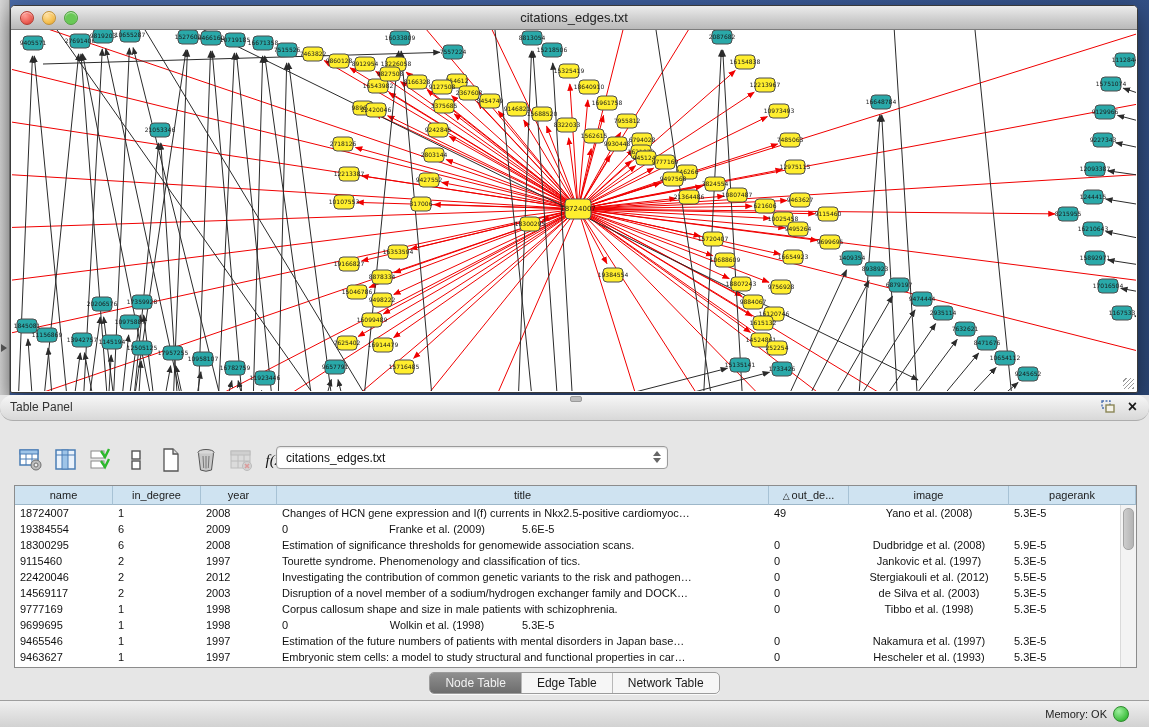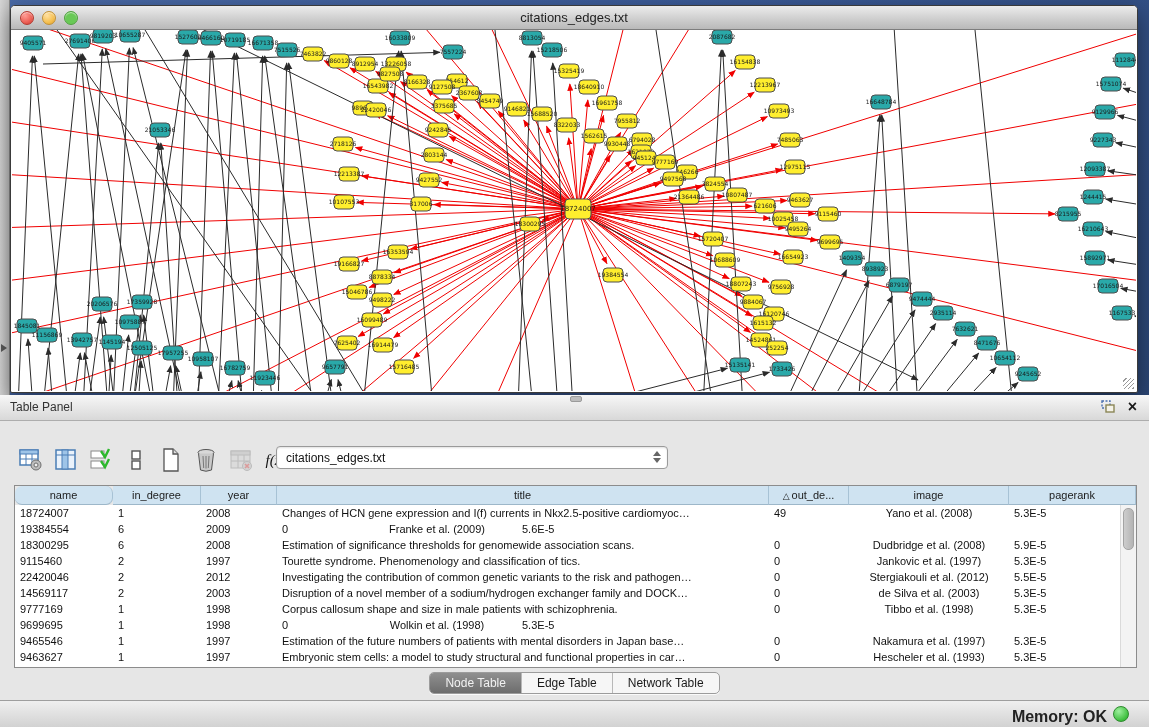--- a/index.html
+++ b/index.html
@@ -23,21 +23,21 @@
   .light.min{background:radial-gradient(circle at 35% 30%,#ffe0a0,#f5bf4f 60%,#d99e2b);border:1px solid #c29136;}
   .light.zoom{background:radial-gradient(circle at 35% 30%,#b6eea5,#69c956 60%,#3f9e33;);border:1px solid #53a043;background-color:#69c956;}
   .win-title{position:absolute;left:0;right:0;top:4px;text-align:center;font-size:13px;color:#222;}
   .net-canvas{position:absolute;left:1px;top:24px;width:1124px;height:361px;background:#fff;}
   .net-canvas svg{display:block;overflow:hidden;}
   .resize-grip{position:absolute;right:2px;bottom:2px;width:11px;height:11px;
     background:repeating-linear-gradient(135deg,transparent 0 2px,#9a9a9a 2px 3px);}
   
   .table-panel{position:absolute;left:0;top:395px;width:1149px;height:332px;background:#e6e6e6;}
   .panel-header{position:absolute;left:0;top:0;right:0;height:25px;
-    background:linear-gradient(#f7f7f7,#d8d8d8);border-bottom:1px solid #adadad;}
+    background:linear-gradient(#f7f7f7,#d8d8d8);border-bottom:1px solid #adadad;border-radius:13px;}
   .panel-title{position:absolute;left:10px;top:5px;font-size:12px;color:#333;}
   .splitter-dot{position:absolute;left:570px;top:1px;width:10px;height:4px;border-radius:2px;
     background:#bdbdbd;border:1px solid #9b9b9b;}
   .panel-hdr-icons{position:absolute;right:12px;top:3px;display:flex;gap:12px;align-items:center;}
   .float-ic svg{display:block;}
   .close-x{font-size:16px;font-weight:bold;color:#1a1a1a;line-height:18px;cursor:default;}
   .toolbar{position:absolute;left:18px;top:50px;height:30px;display:flex;align-items:center;gap:9px;}
   .tbtn{width:26px;height:26px;display:flex;align-items:center;justify-content:center;}
   .fx{font-family:"Liberation Serif",serif;font-style:italic;font-size:15px;color:#111;}
   .combo{position:absolute;left:276px;top:51px;width:392px;height:23px;background:#fff;
@@ -50,35 +50,35 @@
   .tableview{position:absolute;left:14px;top:90px;width:1123px;height:183px;background:#fff;
     border:1px solid #8c8c8c;box-sizing:border-box;overflow:hidden;}
   .thead{display:flex;height:19px;background:#e8e8e8;}
   .th{background:#cfe3f1;border-right:1px solid #a7c2d5;border-bottom:1px solid #9db7c9;
       font-size:11px;color:#1c1c1c;text-align:center;line-height:19px;box-sizing:border-box;
       white-space:nowrap;overflow:hidden;}
   .sort-glyph{font-size:9px;margin-right:2px;}
   .tr{display:flex;height:16px;}
   .td{font-size:11px;color:#111;line-height:16px;padding:0 5px;box-sizing:border-box;
       white-space:nowrap;overflow:hidden;}
-  .c0{width:98px;border-radius:7px;} .c1{width:88px;} .c2{width:76px;} .c3{width:492px;} .c4{width:80px;}
+  .c0{width:98px;} .c1{width:88px;} .c2{width:76px;} .c3{width:492px;} .c4{width:80px;}
   .c5{width:160px;text-align:center;} .c6{flex:1;}
   .vscroll{position:absolute;right:0;top:19px;bottom:0;width:15px;background:#f3f3f3;
     border-left:1px solid #dadada;}
   .vthumb{position:absolute;left:2px;top:3px;width:9px;height:40px;border-radius:5px;
     background:linear-gradient(90deg,#cdcdcd,#b4b4b4);border:1px solid #a3a3a3;}
   .tabsrow{position:absolute;left:0;top:277px;width:100%;display:flex;justify-content:center;}
   .seg{display:flex;height:20px;border:1px solid #9c9c9c;border-radius:5px;overflow:hidden;
     background:#f6f6f6;box-shadow:0 1px 0 rgba(255,255,255,.8);}
   .seg-item{padding:0 15px;font-size:12px;line-height:20px;color:#1a1a1a;border-right:1px solid #b8b8b8;}
   .seg-item:last-child{border-right:none;}
   .seg-item.active{background:linear-gradient(#8f8f8f,#6d6d6d);color:#f2f2f2;}
   .statusbar{position:absolute;left:0;bottom:0;width:100%;height:26px;
     background:linear-gradient(#efefef,#d2d2d2);border-top:1px solid #9e9e9e;}
-  .mem-label{position:absolute;right:42px;top:7px;font-size:16px;color:#222;font-weight:bold;}
+  .mem-label{position:absolute;right:42px;top:7px;font-size:11px;color:#222;}
   .mem-dot{position:absolute;right:20px;top:5px;width:14px;height:14px;border-radius:50%;
     border:1px solid #2e8b2e;background:radial-gradient(circle at 35% 30%,#9ef09e,#3fbf3f 70%,#2fa02f);}
 </style>
 </head>
 <body>
 
 <div class="desktop">
   <div class="side-strip">
     <div class="strip-arrow"></div>
   </div>

